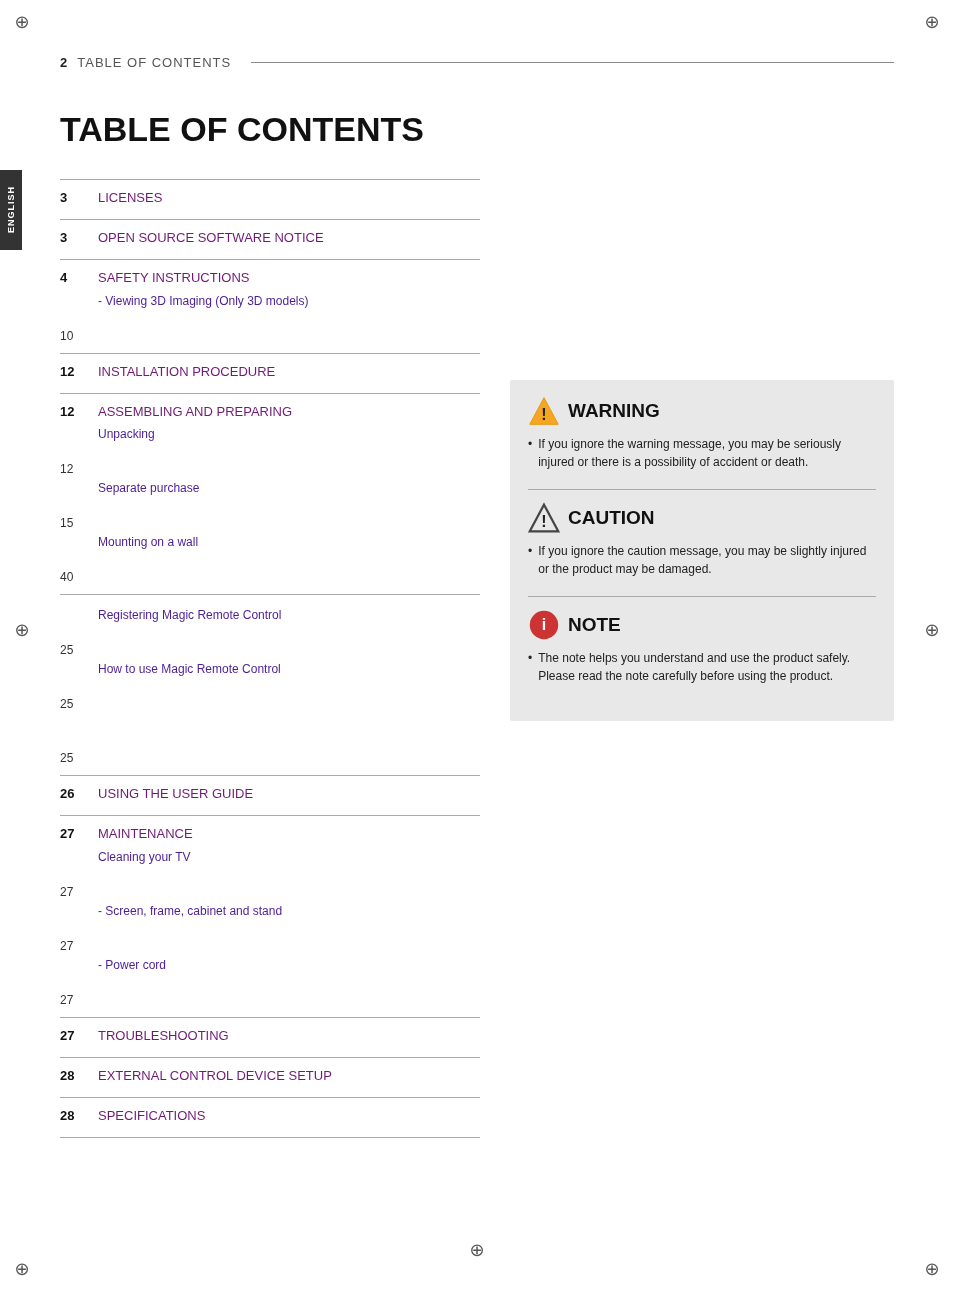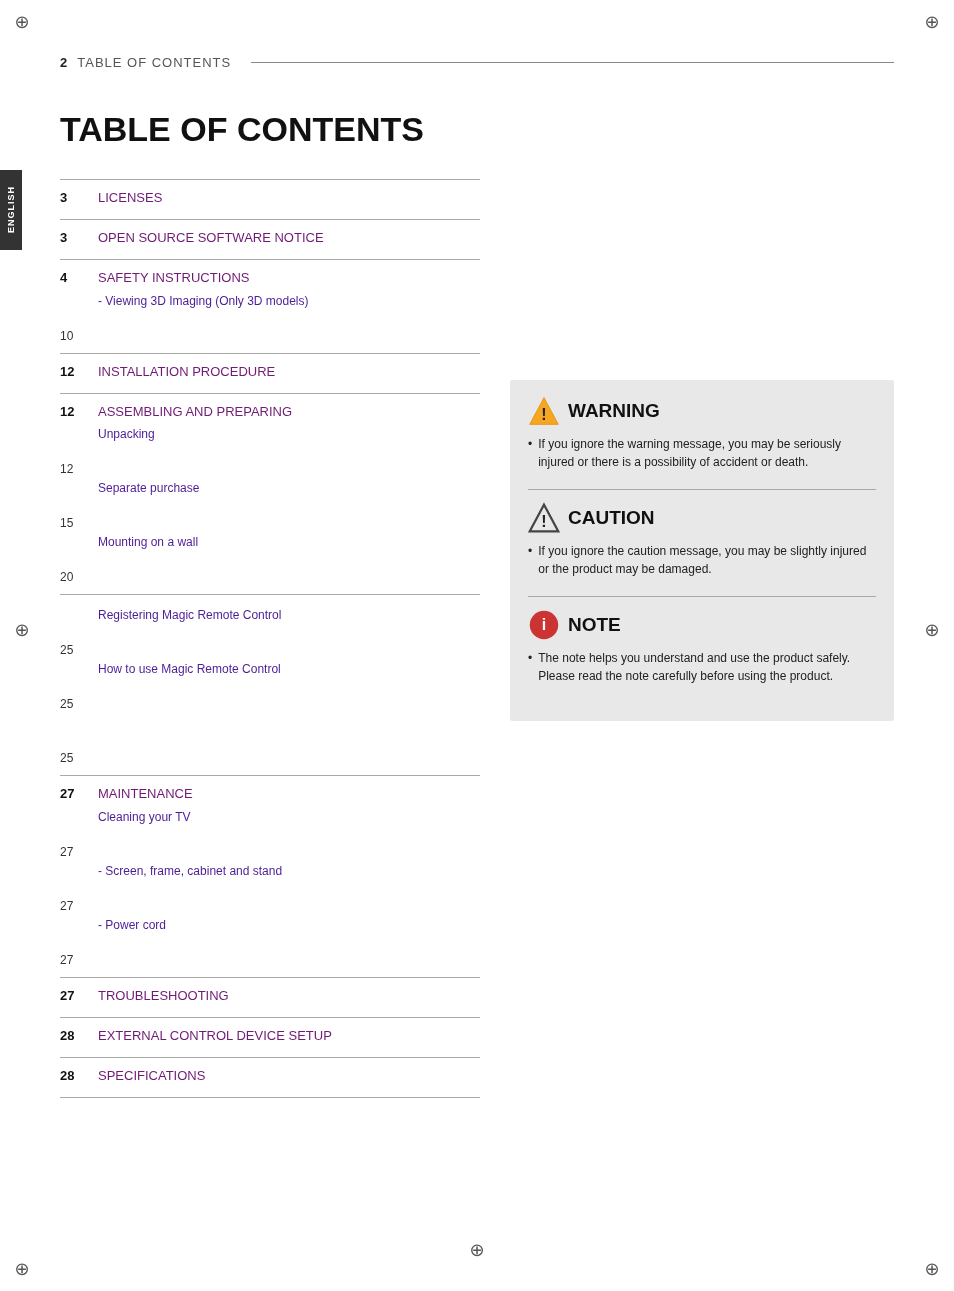--- a/index.html
+++ b/index.html
@@ -313,40 +313,46 @@
         </div>
         <div class="toc-sub-item">
           <span class="toc-sub-num">12</span>
           <span class="toc-sub-text">Unpacking</span>
         </div>
         <div class="toc-sub-item">
           <span class="toc-sub-num">15</span>
           <span class="toc-sub-text">Separate purchase</span>
         </div>
         <div class="toc-sub-item">
-          <span class="toc-sub-num">20</span>
+          <span class="toc-sub-num">40</span>
           <span class="toc-sub-text">Mounting on a wall</span>
         </div>
       </div>
 
 
       <div class="toc-section">
         <div class="toc-sub-item">
           <span class="toc-sub-num">25</span>
           <span class="toc-sub-text">Registering Magic Remote Control</span>
         </div>
         <div class="toc-sub-item">
           <span class="toc-sub-num">25</span>
           <span class="toc-sub-text">How to use Magic Remote Control</span>
         </div>
         <div class="toc-sub-item">
           <span class="toc-sub-num">25</span>
         </div>
       </div>
 
+      <div class="toc-section">
+        <div class="toc-header-row">
+          <span class="toc-number">26</span>
+          <span class="toc-heading">USING THE USER GUIDE</span>
+        </div>
+      </div>
 
       <div class="toc-section">
         <div class="toc-header-row">
           <span class="toc-number">27</span>
           <span class="toc-heading">MAINTENANCE</span>
         </div>
         <div class="toc-sub-item">
           <span class="toc-sub-num">27</span>
           <span class="toc-sub-text">Cleaning your TV</span>
         </div>

